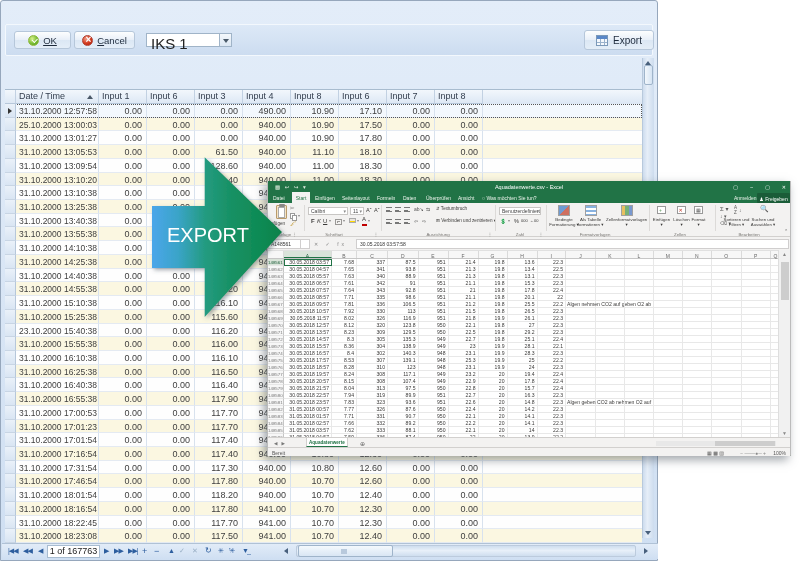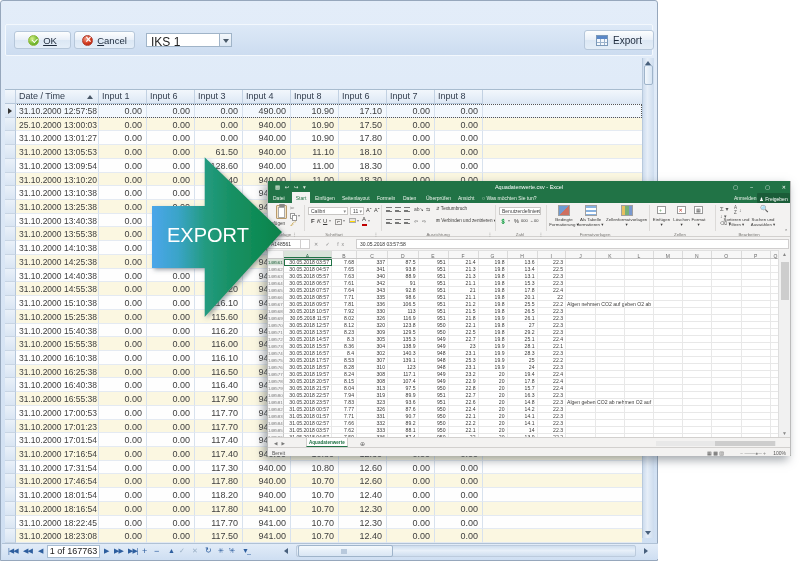--- a/index.html
+++ b/index.html
@@ -22,21 +22,21 @@
 .btn { position:absolute; display:flex; align-items:center; justify-content:center;
   background:linear-gradient(to bottom,#fdfefe,#e8eff8 50%,#dbe7f4 50%,#e4eef8);
   border:1px solid #b6c7da; border-radius:3px; font-size:9.5px; color:#1e2b3c; }
 #okbtn { left:8px; top:6px; width:57px; height:18px; }
 #cancelbtn { left:68px; top:6px; width:61px; height:18px; }
 .okic { width:11px; height:11px; border-radius:50%; background:radial-gradient(circle at 35% 30%,#d8f08a,#7abe36 55%,#4e9a1a); border:1px solid #90b83c; margin-right:4px; position:relative; }
 .okic:after { content:""; position:absolute; left:2.5px; top:2px; width:4px; height:2.5px; border-left:1.5px solid #fff; border-bottom:1.5px solid #fff; transform:rotate(-45deg); }
 .cnic { width:11px; height:11px; border-radius:50%; background:radial-gradient(circle at 35% 30%,#f0a08a,#d43a1e 55%,#a81e08); border:1px solid #b04030; margin-right:4px; position:relative; }
 .cnic:after { content:"\00d7"; position:absolute; left:2.2px; top:-1.5px; color:#fff; font-size:10px; font-weight:bold; }
 #combo1 { position:absolute; left:140px; top:8px; width:86px; height:14px; background:#fff; border:1px solid #a0b4c8; }
-#combo1 .txt { position:absolute; left:4px; top:1px; font-size:12px; color:#222; }
+#combo1 .txt { position:absolute; left:4px; top:1px; font-size:15px; color:#222; }
 .dropbtn { position:absolute; right:0; top:0; width:12px; height:100%; background:linear-gradient(to bottom,#f4f8fc,#dce7f3); border-left:1px solid #a0b4c8; }
 .dropbtn:after { content:""; position:absolute; left:3px; top:5px; border-left:3px solid transparent; border-right:3px solid transparent; border-top:4px solid #4a5a6a; }
 #exportbtn { left:578px; top:5px; width:70px; height:20px; font-size:10px; }
 .xpic { width:12px; height:11px; margin-right:5px; position:relative; border:1px solid #7a98b8;
   background:linear-gradient(to bottom, #5a88c8 0, #5a88c8 3px, transparent 3px),
     linear-gradient(to right, transparent 3px, #9ab2cc 3px, #9ab2cc 4px, transparent 4px, transparent 6.5px, #9ab2cc 6.5px, #9ab2cc 7.5px, transparent 7.5px),
     linear-gradient(to bottom, transparent 6px, #9ab2cc 6px, #9ab2cc 7px, transparent 7px), #f4f8fc; }
 
 #searchrow { position:absolute; left:4px; top:57px; width:648px; height:30px;
   background:linear-gradient(to bottom,#e8f0f9,#d8e5f4); }
@@ -360,21 +360,21 @@
             <div class="c n">115.60</div>
             <div class="c n">940.00</div>
             <div class="c n">11.00</div>
             <div class="c n">18.40</div>
             <div class="c n">0.00</div>
             <div class="c n">0.00</div>
             <div class="c t1"></div>
           </div>
 <div class="row rw">
             <div class="ind"></div>
-            <div class="c dt">31.10.2000 15:40:38</div>
+            <div class="c dt">23.10.2000 15:40:38</div>
             <div class="c n">0.00</div>
             <div class="c n">0.00</div>
             <div class="c n">116.20</div>
             <div class="c n">940.00</div>
             <div class="c n">11.00</div>
             <div class="c n">18.40</div>
             <div class="c n">0.00</div>
             <div class="c n">0.00</div>
             <div class="c t1"></div>
           </div>

